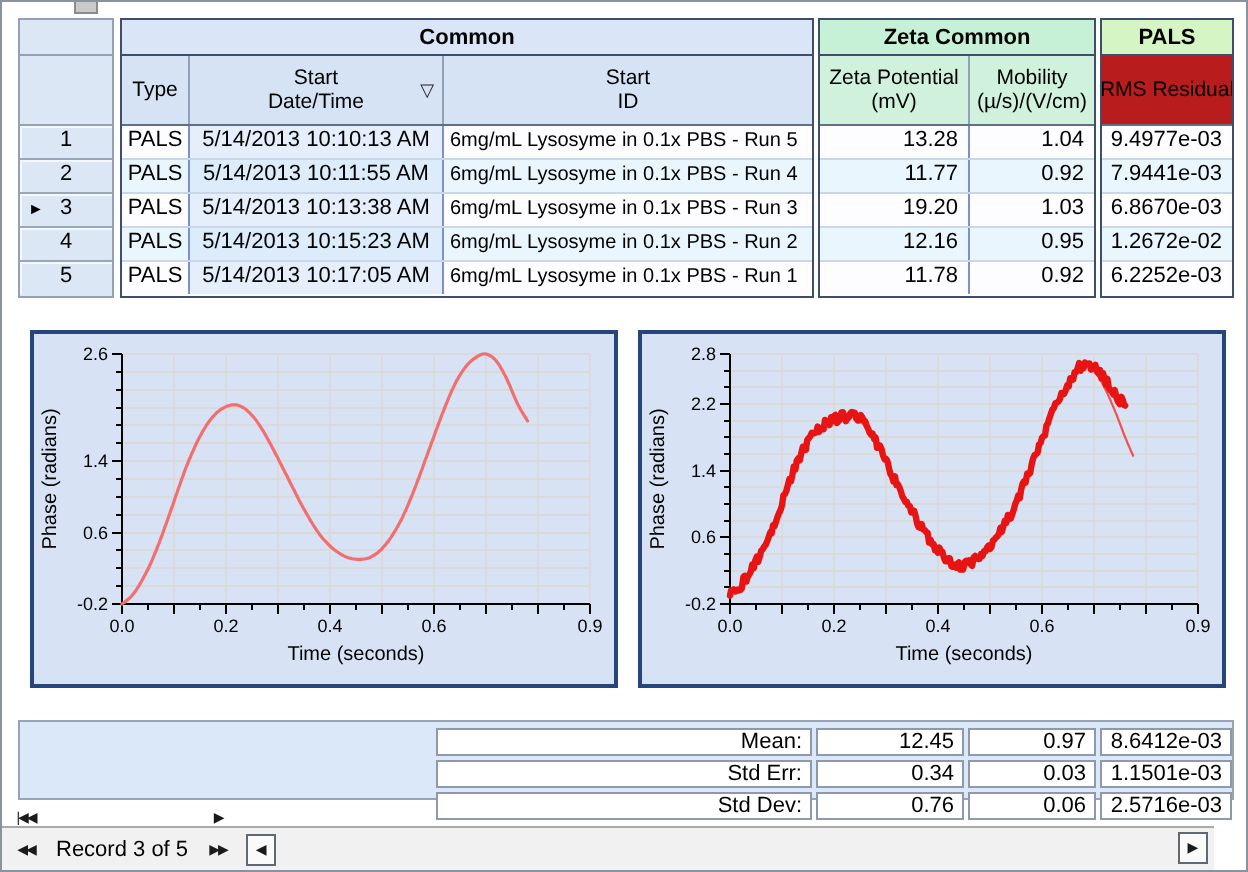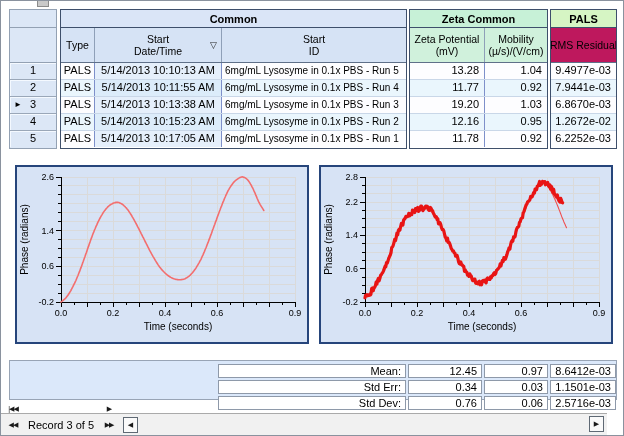--- a/index.html
+++ b/index.html
@@ -22,21 +22,21 @@
   .zeta-sect   .ghead { background: #c7f1d7; }
   .pals-sect   .ghead { background: #d6f5c4; }
 
   .chead { display: flex; height: 35px; border-bottom: 1px solid #5f7089; }
   .hc { display: flex; flex-direction: column; justify-content: center; align-items: center;
         font-size: 10.5px; line-height: 12px; white-space: nowrap; position: relative;
         border-left: 1px solid #8fa0b8; overflow: hidden; }
   .hc:first-child { border-left: none; }
   .common-sect .hc { background: #d6e3f5; }
   .zeta-sect   .hc { background: #d0f1dc; }
-  .pals-sect   .hc { background: #be185d; }
+  .pals-sect   .hc { background: #b91c1c; }
   .w-type { width: 33px; } .w-date { width: 127px; } .w-sample { flex: 1; }
   .w-zeta { width: 74px; } .w-mob { flex: 1; } .w-rms { flex: 1; }
   .sort-glyph { position: absolute; right: 4px; top: 11px; font-size: 9px; color: #222; }
 
   .drow { display: flex; height: 16px; background: #fdfdff; }
   .drow + .drow { height: 17px; border-top: 1px solid #c9d7e8; }
   .drow.alt { background: #eaf6fd; }
   .dc { font-size: 11px; line-height: 15px; border-left: 1px solid #7e90ca;
         white-space: nowrap; overflow: hidden; }
   .dc:first-child { border-left: none; }

